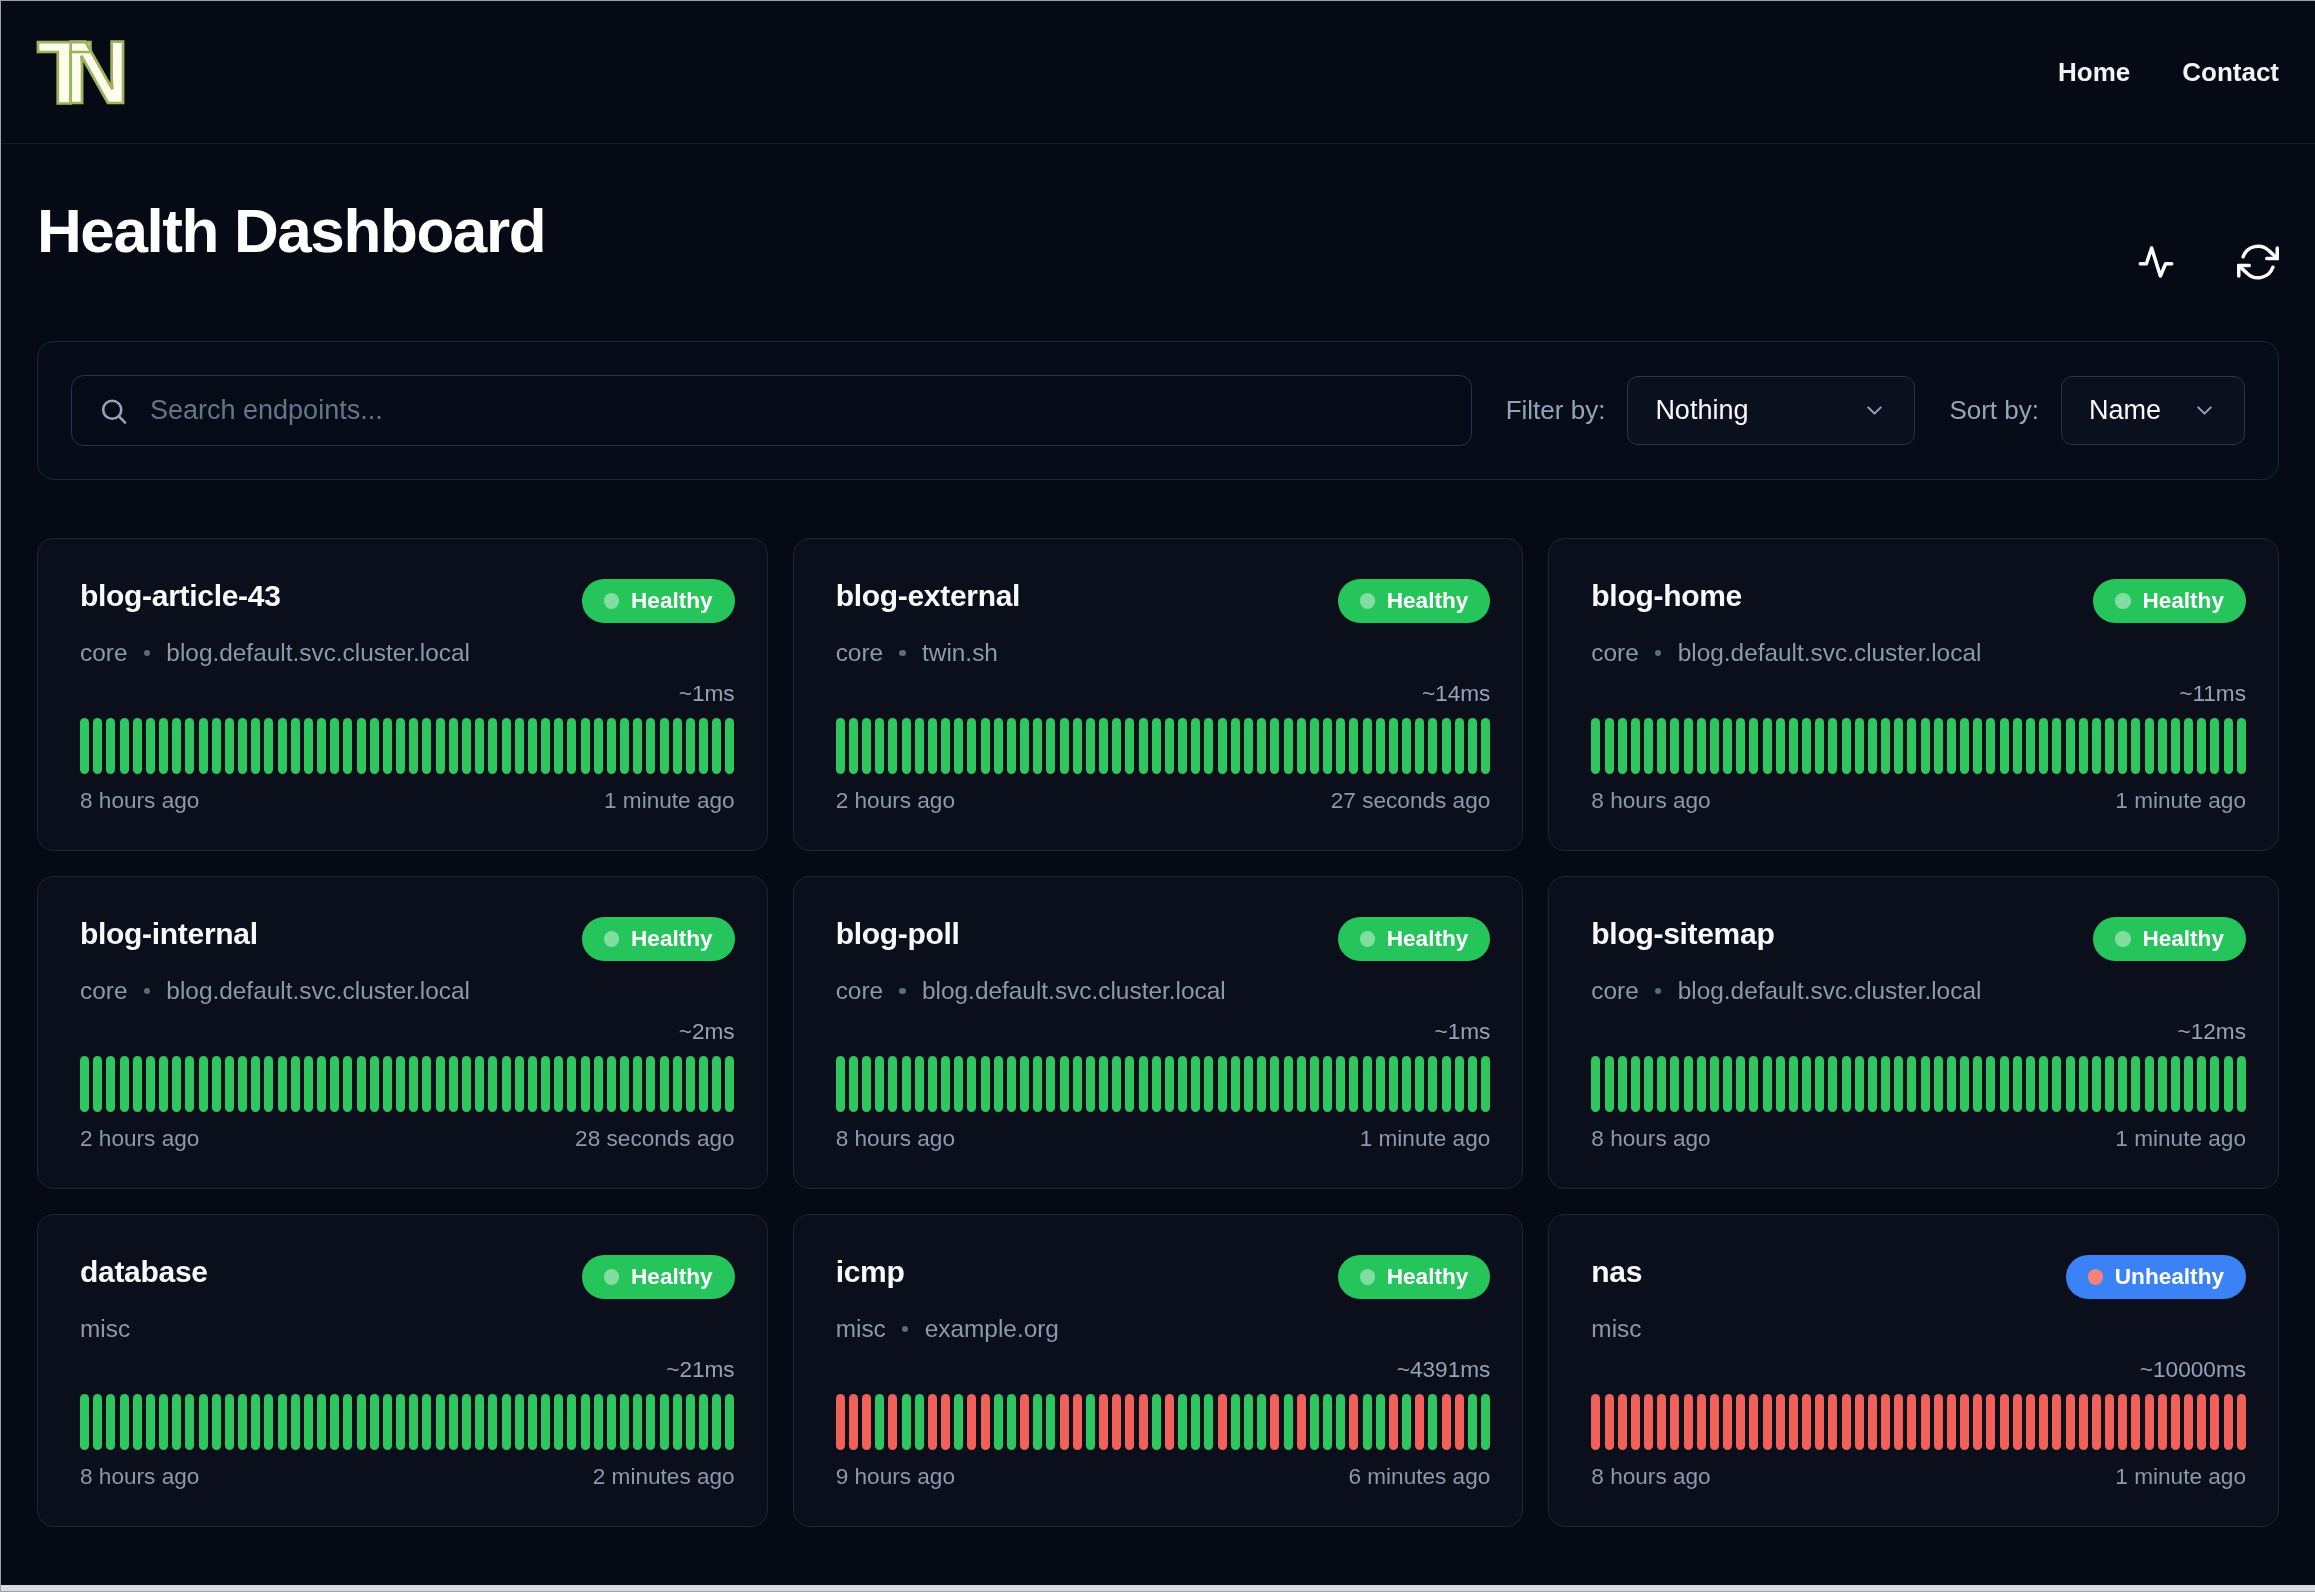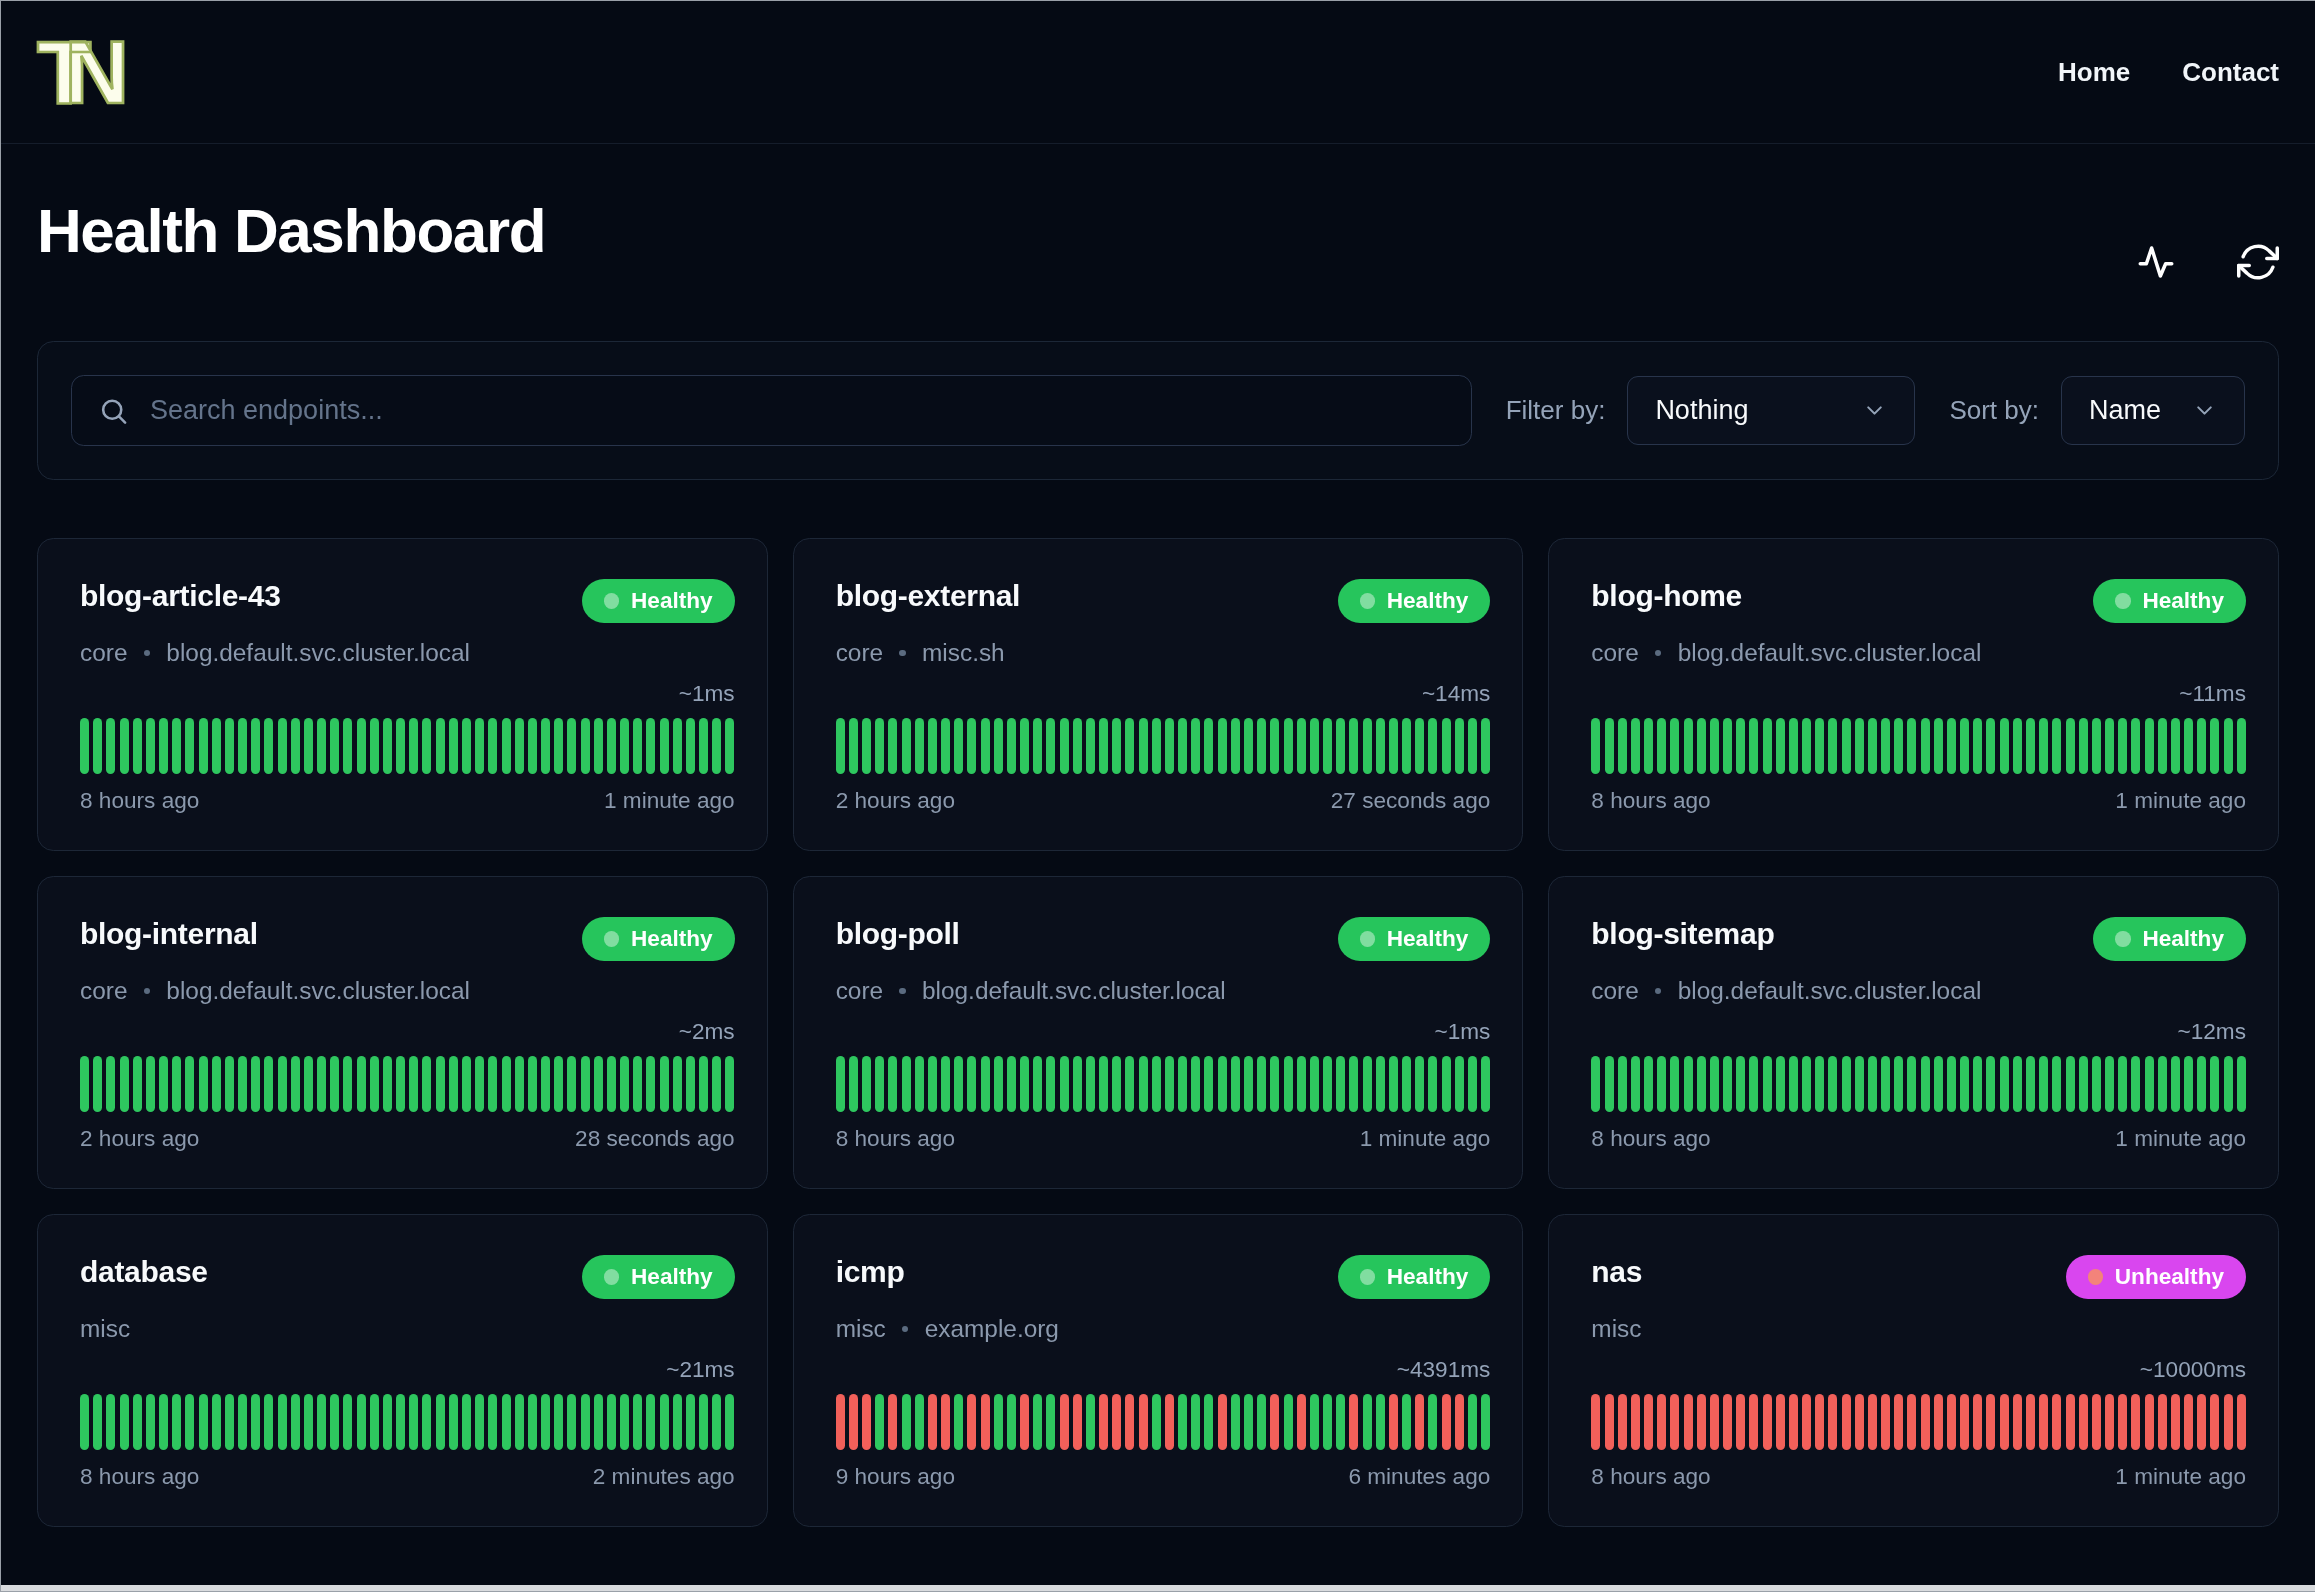--- a/index.html
+++ b/index.html
@@ -303,21 +303,21 @@
     <div class="card-top">
       <span class="endpoint-name">blog-external</span>
       <span class="badge badge-healthy" style="background: rgb(38, 197, 92);">
         <span class="badge-dot"></span>
         <span>Healthy</span>
       </span>
     </div>
     <div class="card-sub">
       <span>core</span>
       <span class="sub-sep"></span>
-      <span>misc.sh</span>
+      <span>twin.sh</span>
     </div>
     <div class="latency">~14ms</div>
     <div class="bars">
           <div class="bar" style="background: rgb(46, 199, 95);"></div>
           <div class="bar" style="background: rgb(46, 199, 95);"></div>
           <div class="bar" style="background: rgb(46, 199, 95);"></div>
           <div class="bar" style="background: rgb(46, 199, 95);"></div>
           <div class="bar" style="background: rgb(46, 199, 95);"></div>
           <div class="bar" style="background: rgb(46, 199, 95);"></div>
           <div class="bar" style="background: rgb(46, 199, 95);"></div>
@@ -791,21 +791,21 @@
           <div class="bar" style="background: rgb(46, 199, 95);"></div>
         </div>
     <div class="card-foot">
       <span>9 hours ago</span>
       <span>6 minutes ago</span>
     </div>
   </article>
       <article class="card">
     <div class="card-top">
       <span class="endpoint-name">nas</span>
-      <span class="badge badge-unhealthy" style="background: #d946ef;">
+      <span class="badge badge-unhealthy" style="background: #3b82f6;">
         <span class="badge-dot"></span>
         <span>Unhealthy</span>
       </span>
     </div>
     <div class="card-sub">
       <span>misc</span>
 
     </div>
     <div class="latency">~10000ms</div>
     <div class="bars">

